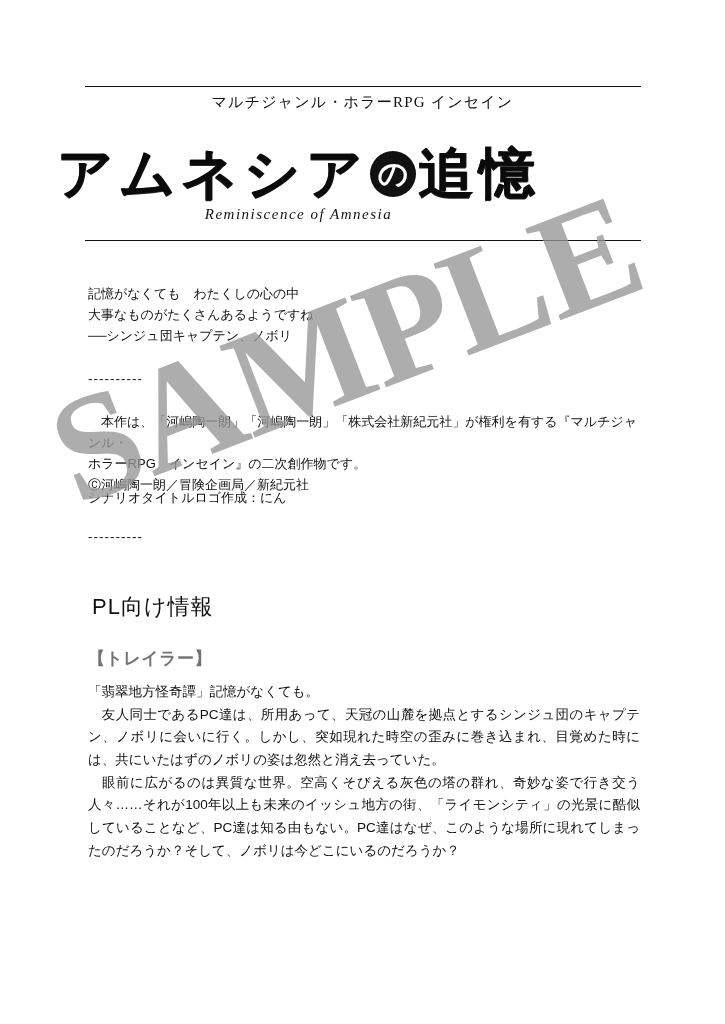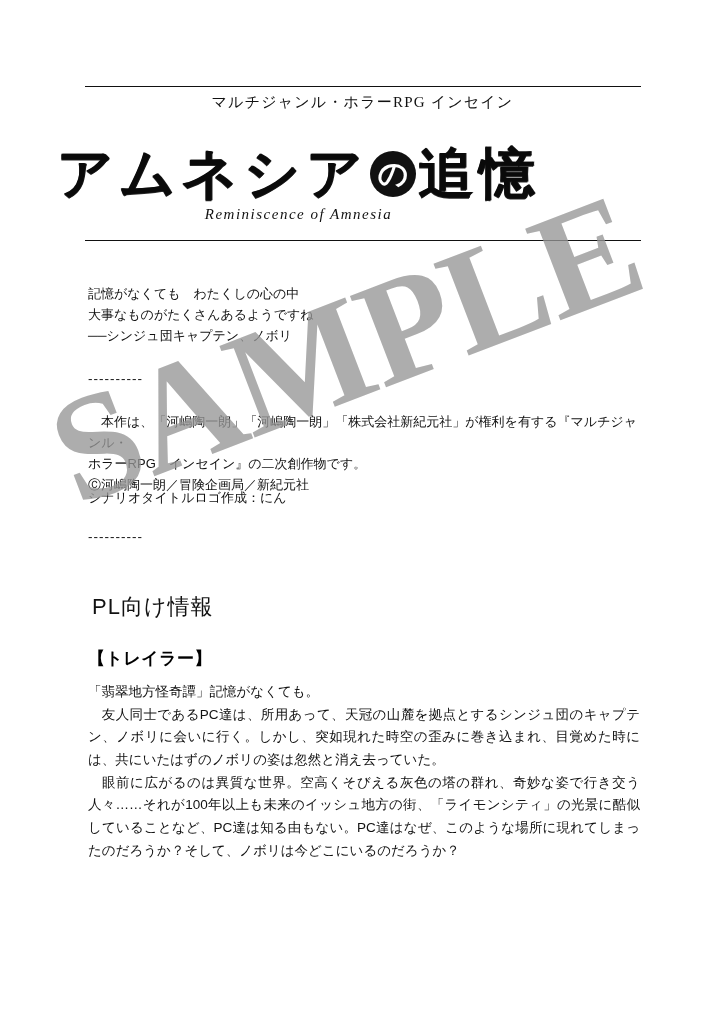--- a/index.html
+++ b/index.html
@@ -126,21 +126,21 @@
     letter-spacing: 1px;
   }
 
   .sub-heading {
     position: absolute;
     left: 88px;
     top: 647px;
     font-size: 17px;
     font-weight: bold;
     font-family: "Liberation Sans", "DejaVu Sans", sans-serif;
-    color: #000000;
+    color: #737373;
     letter-spacing: 0.5px;
   }
 
   .trailer-body {
     position: absolute;
     left: 88px;
     top: 681px;
     width: 552px;
     font-family: "Liberation Sans", "DejaVu Sans", sans-serif;
     font-size: 13.5px;

